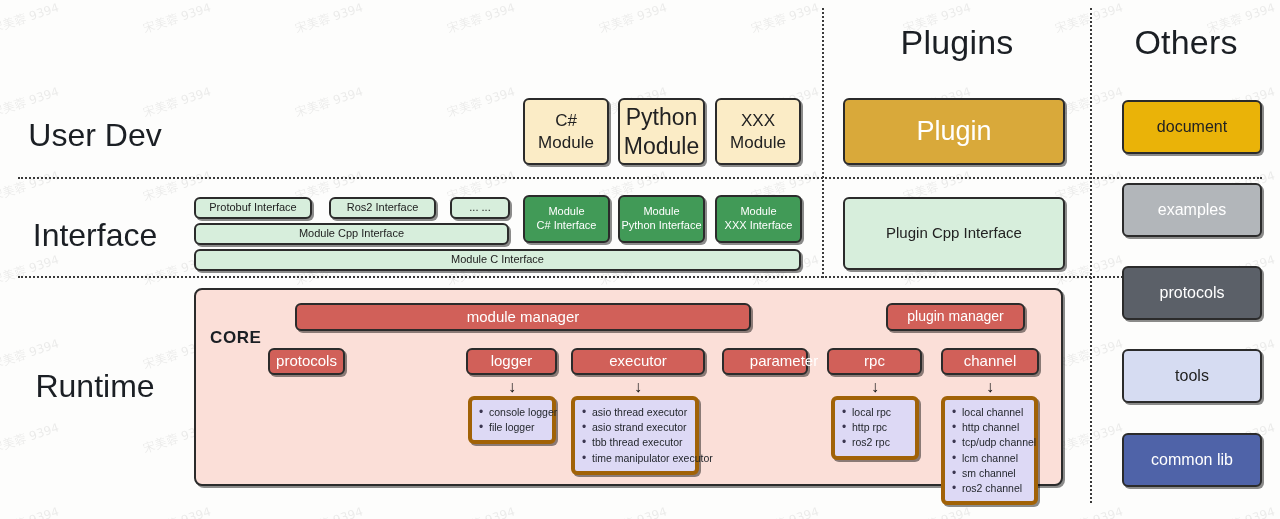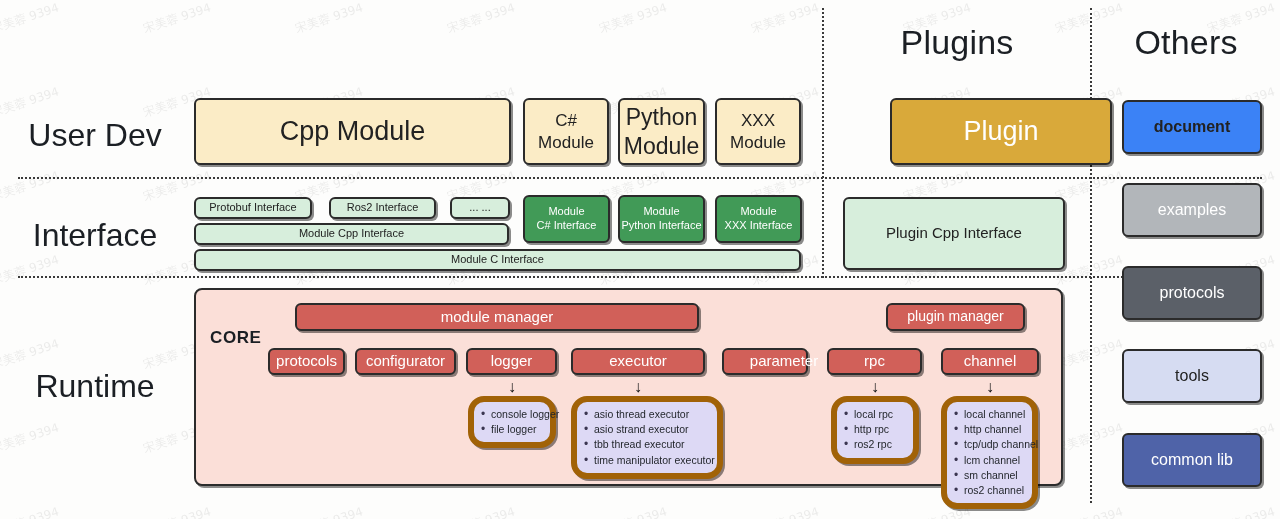--- a/index.html
+++ b/index.html
@@ -51,25 +51,25 @@
     border: 2px solid #2b2b2b;
     border-radius: 6px;
     display: flex; align-items: center; justify-content: center;
     text-align: center; line-height: 1.25;
     box-shadow: 2px 2px 0 rgba(0,0,0,.45);
   }
   .node .ln { display: block; }
 
   
   .c-yellow { background: #fbecc6; color: #222; }
-  .c-gold   { background: #d9a93a; color: #ffffff; margin-left: 47px; }
+  .c-gold   { background: #d9a93a; color: #ffffff; }
   .c-green-l{ background: #d7eedc; color: #222; }
   .c-green-d{ background: #419a57; color: #ffffff; }
   .c-red    { background: #d16059; color: #ffffff; }
-  .c-g1     { background: #3b82f6; color: #222; font-weight: bold; }
+  .c-g1     { background: #eab308; color: #222; }
   .c-g2     { background: #b2b6ba; color: #ffffff; }
   .c-g3     { background: #5b6068; color: #ffffff; }
   .c-g4     { background: #d6dcf2; color: #222; justify-content: center; }
   .c-g5     { background: #4f63a8; color: #ffffff; }
 
   
   #n-cpp    { left:194px; top:98px;  width:317px; height:67px; font-size:27px; }
   #n-cs     { left:523px; top:98px;  width:86px;  height:67px; font-size:17px; }
   #n-py     { left:618px; top:98px;  width:87px;  height:67px; font-size:23px; }
   #n-xxx    { left:715px; top:98px;  width:86px;  height:67px; font-size:17px; }
@@ -96,21 +96,21 @@
     position: absolute; left: 194px; top: 288px; width: 869px; height: 198px;
     background: #fbdfd8; border: 2px solid #2b2b2b; border-radius: 8px;
     box-shadow: 2px 2px 0 rgba(0,0,0,.45);
   }
   #core-title {
     position: absolute; left: 210px; top: 328px;
     font-size: 17px; font-weight: bold; letter-spacing: .6px; color: #1b1f24;
   }
 
   
-  #n-modmgr  { left:295px; top:303px; width:404px; height:28px; font-size:15px; }
+  #n-modmgr  { left:295px; top:303px; width:456px; height:28px; font-size:15px; }
   #n-plugmgr { left:886px; top:303px; width:139px; height:28px; font-size:14px; }
 
   
   .svc { top:348px; height:27px; font-size:15px; }
   #n-allocator    { left:268px; width:77px; }
   #n-configurator { left:355px; width:101px; }
   #n-logger       { left:466px; width:91px; }
   #n-executor     { left:571px; width:134px; }
   #n-parameter    { left:722px; width:86px;padding-left:38px; }
   #n-rpc          { left:827px; width:95px; }
@@ -119,35 +119,35 @@
   
   .arrow {
     position: absolute; width: 14px; height: 18px;
     color: #111; font-size: 16px; line-height: 18px; text-align: center;
     top: 378px;
   }
 
   
   .detail {
     position: absolute;
-    background: #ddd9f5; border: 6px solid #a16207; border-radius: 16px;
+    background: #ddd9f5; border: 4px solid #a16207; border-radius: 6px;
     box-shadow: 2px 2px 0 rgba(0,0,0,.45);
     padding: 5px 15px 5px 6px;
   }
   .detail ul { list-style: none; }
   .detail li {
     font-size: 10.5px; line-height: 1.45; color: #1f2328;
     position: relative; padding-left: 11px; white-space: nowrap;
   }
   .detail li::before {
     content: "•"; position: absolute; left: 1px; top: -1px;
     font-size: 12px; color: #3a3550;
   }
   #d-logger   { left:468px; top:396px; width:88px; }
-  #d-executor { left:571px; top:396px; width:152px; }
+  #d-executor { left:571px; top:396px; width:128px; }
   #d-rpc      { left:831px; top:396px; width:88px; }
   #d-channel  { left:941px; top:396px; width:97px; }
 
   
   .wm {
     position: absolute; font-size: 12px; color: rgba(90,90,90,.11);
     transform: rotate(-18deg); white-space: nowrap; pointer-events: none;
     font-family: "DejaVu Sans", sans-serif;
   }
 </style>
@@ -227,23 +227,20 @@
   <div class="vrule" id="vrule-1"></div>
   <div class="vrule" id="vrule-2"></div>
 
   <div class="col-head" id="head-plugins">Plugins</div>
   <div class="col-head" id="head-others">Others</div>
 
   <div class="row-label" id="label-userdev">User Dev</div>
   <div class="row-label" id="label-runtime">Runtime</div>
   <div class="row-label" id="label-interface">Interface</div>
 
-  <div class="node c-yellow" id="n-cpp">
-    <span>Cpp Module</span>
-  </div>
   <div class="node c-yellow" id="n-cs">
     <span>
       <span class="ln">C#</span>
       <span class="ln">Module</span>
     </span>
   </div>
   <div class="node c-yellow" id="n-py">
     <span>
       <span class="ln">Python</span>
       <span class="ln">Module</span>
@@ -301,23 +298,20 @@
 
   <div class="node c-red" id="n-modmgr">
     <span>module manager</span>
   </div>
   <div class="node c-red" id="n-plugmgr">
     <span>plugin manager</span>
   </div>
 
   <div class="node c-red svc" id="n-allocator">
     <span>protocols</span>
-  </div>
-  <div class="node c-red svc" id="n-configurator">
-    <span>configurator</span>
   </div>
   <div class="node c-red svc" id="n-logger">
     <span>logger</span>
   </div>
   <div class="node c-red svc" id="n-executor">
     <span>executor</span>
   </div>
   <div class="node c-red svc" id="n-parameter">
     <span>parameter</span>
   </div>

